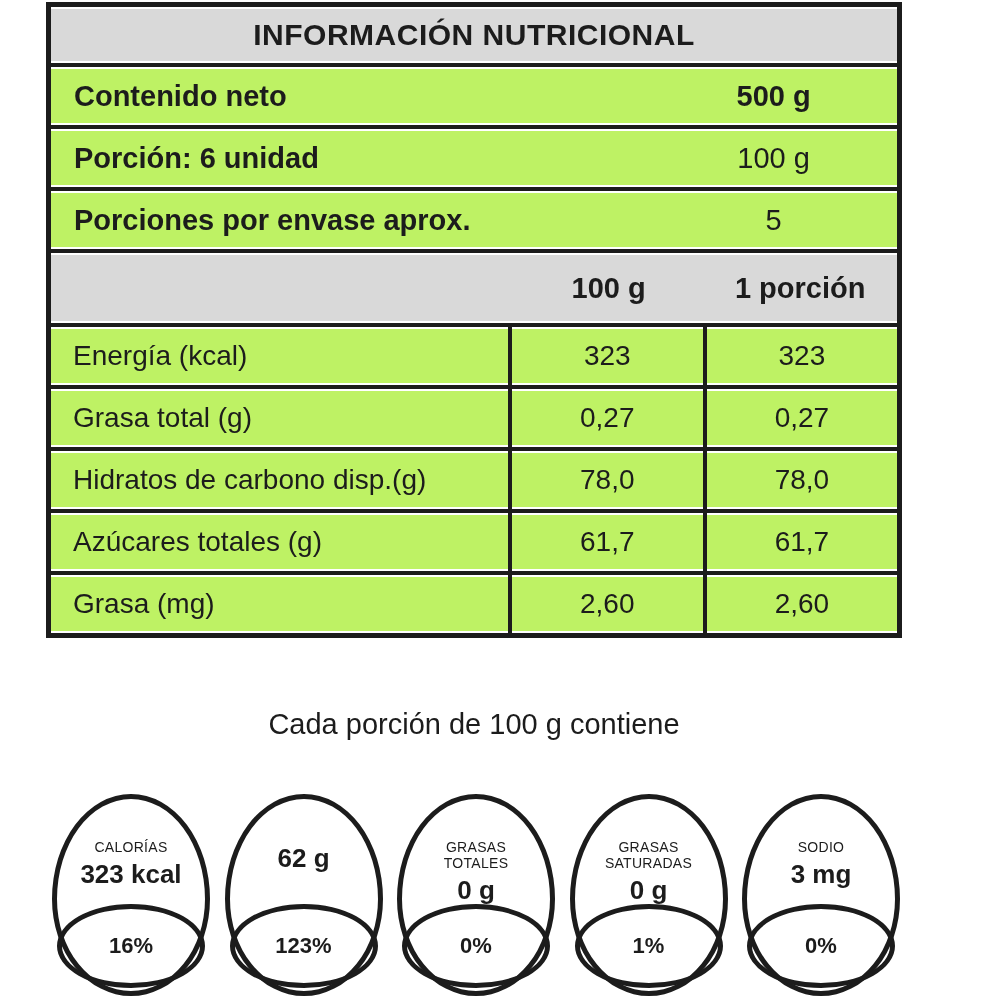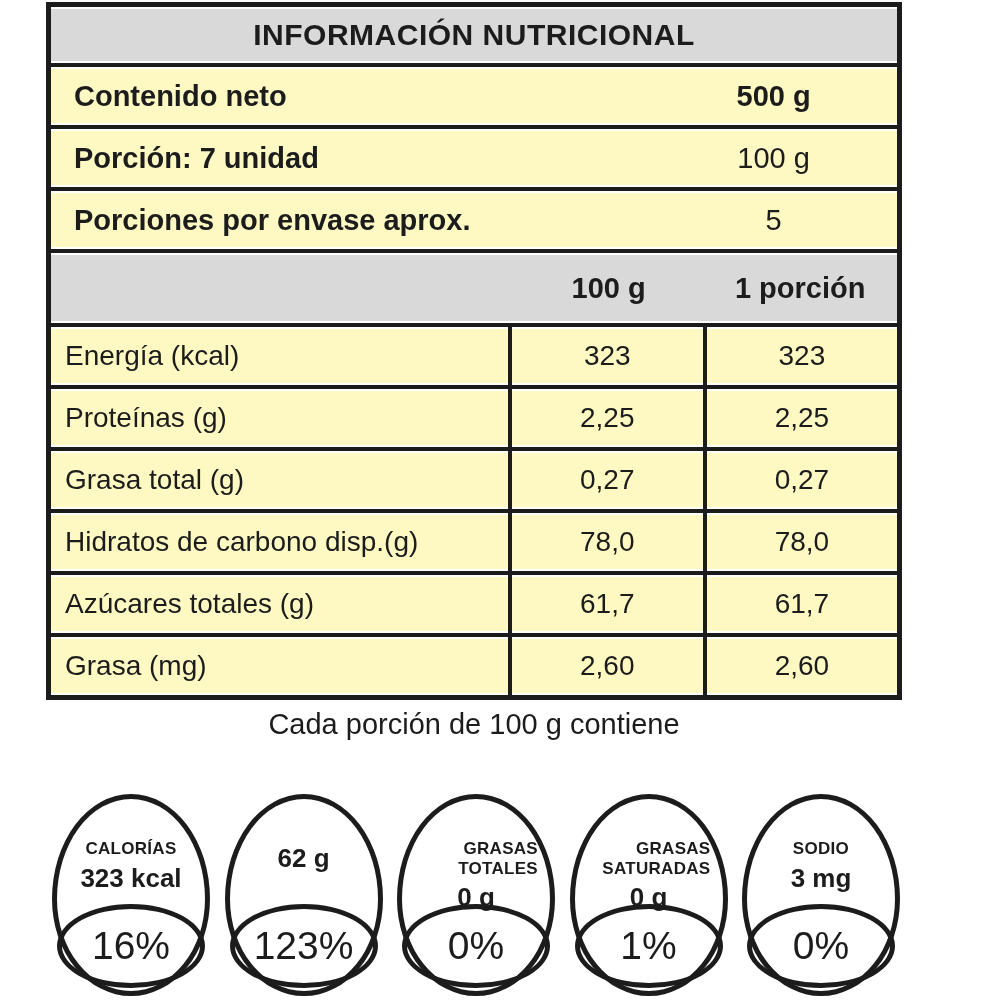--- a/index.html
+++ b/index.html
@@ -11,65 +11,65 @@
   table.nutri{
     position:absolute;left:46px;top:2px;width:856px;
     border-collapse:separate;border-spacing:4px;
     background:#1c1c1c;border:1px solid #1c1c1c;
     table-layout:fixed;
   }
   table.nutri td{
     border-top:2px solid #ffffff;border-bottom:2px solid #ffffff;
     border-left:0;border-right:0;
     vertical-align:middle;box-sizing:border-box;
-    font-size:28px;background:#fef9c3;overflow:hidden;
+    font-size:28px;background:#bef264;overflow:hidden;
   }
   col.c1{width:54.5%;}col.c2{width:22.8%;}col.c3{width:22.7%;}
   tr.row-title td{
     background:#d9d9d9;height:56px;text-align:center;
     font-weight:bold;font-size:30px;letter-spacing:.5px;
   }
   tr.info-row td{height:58px;}
   .info{display:flex;align-items:center;width:100%;}
   .info .ilabel{flex:1;font-weight:bold;font-size:29px;padding-left:22px;white-space:nowrap;}
   .info .ivalue{width:27%;margin-right:1%;text-align:center;font-size:29px;white-space:nowrap;}
   .info .ivalue.bold{font-weight:bold;}
   tr.row-header td{background:#d9d9d9;height:70px;}
   .cols{display:grid;grid-template-columns:54.6% 22.7% 22.7%;align-items:center;width:100%;}
   .cols span{text-align:center;font-weight:bold;font-size:29px;white-space:nowrap;}
   tr.nrow td{height:58px;}
-  td.nlabel{background:#d9d9d9;padding-left:14px;font-size:28px;white-space:nowrap;}
+  td.nlabel{background:#d9d9d9;padding-left:22px;font-size:28px;white-space:nowrap;}
   td.nval{text-align:center;font-size:28px;margin-left:16px;}
   
   .ddr{position:absolute;left:46px;top:696px;width:856px;text-align:center;}
   .ddr-title{font-size:31px;letter-spacing:.5px;white-space:nowrap;}
   .ddr-sub{font-size:29px;margin-top:12px;white-space:nowrap;}
   
   .badges{
     position:absolute;left:52px;top:794px;width:848px;height:202px;
     display:flex;justify-content:space-between;
   }
   .badge{
     position:relative;width:158px;height:202px;box-sizing:border-box;
     border:5px solid #1c1c1c;
     border-radius:50% 50% 50% 50% / 52% 52% 48% 48%;
     display:flex;flex-direction:column;align-items:center;
     padding-top:40px;background:transparent;
   }
   .b-label{
-    font-weight:bold;font-size:17px;line-height:1.15;text-align:right;
+    font-weight:normal;font-size:14px;line-height:1.15;text-align:center;
     padding:0 12px;letter-spacing:.3px;
   }
   .b-value{font-weight:bold;font-size:26px;margin-top:4px;white-space:nowrap;}
   .b-pct-oval{
     position:absolute;left:0;right:0;bottom:3px;height:84px;box-sizing:border-box;
     border:5px solid #1c1c1c;border-radius:50%;background:transparent;
     display:flex;align-items:center;justify-content:center;
   }
-  .b-pct{font-weight:normal;font-size:39px;}
+  .b-pct{font-weight:bold;font-size:22px;}
 </style>
 </head>
 <body>
 
 <div class="page">
 
   <table class="nutri">
     <colgroup>
         <col class="c1">
         <col class="c2">
@@ -84,21 +84,21 @@
       <td colspan="3">
         <div class="info">
           <span class="ilabel">Contenido neto</span>
           <span class="ivalue bold">500 g</span>
         </div>
       </td>
     </tr>
     <tr class="info-row">
       <td colspan="3">
         <div class="info">
-          <span class="ilabel">Porción: 7 unidad</span>
+          <span class="ilabel">Porción: 6 unidad</span>
           <span class="ivalue">100 g</span>
         </div>
       </td>
     </tr>
     <tr class="info-row">
       <td colspan="3">
         <div class="info">
           <span class="ilabel">Porciones por envase aprox.</span>
           <span class="ivalue">5</span>
         </div>
@@ -112,25 +112,20 @@
           <span>100 g</span>
           <span>1 porción</span>
         </div>
       </td>
     </tr>
 
     <tr class="nrow">
       <td class="nlabel">Energía (kcal)</td>
       <td class="nval">323</td>
       <td class="nval">323</td>
-    </tr>
-    <tr class="nrow">
-      <td class="nlabel">Proteínas (g)</td>
-      <td class="nval">2,25</td>
-      <td class="nval">2,25</td>
     </tr>
     <tr class="nrow">
       <td class="nlabel">Grasa total (g)</td>
       <td class="nval">0,27</td>
       <td class="nval">0,27</td>
     </tr>
     <tr class="nrow">
       <td class="nlabel">Hidratos de carbono disp.(g)</td>
       <td class="nval">78,0</td>
       <td class="nval">78,0</td>

